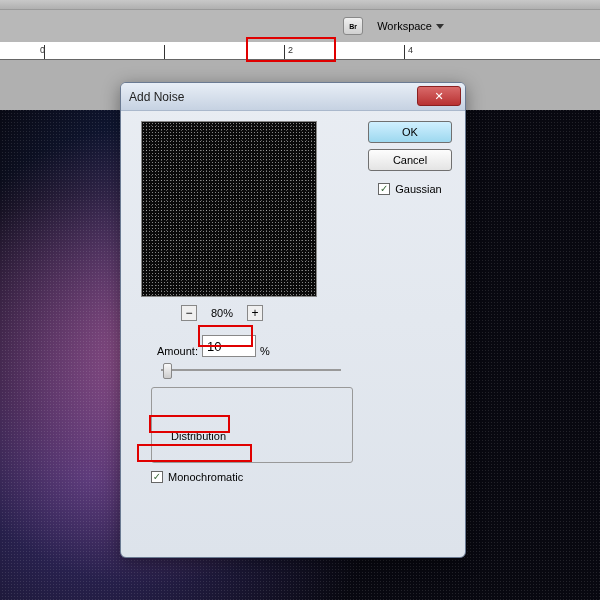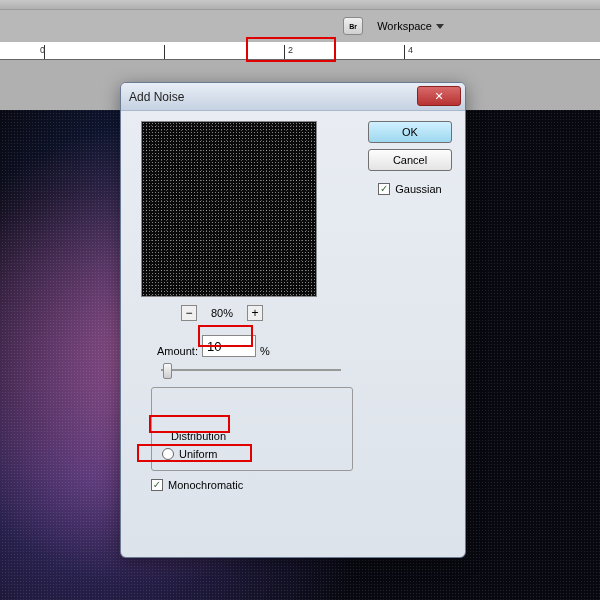--- a/index.html
+++ b/index.html
@@ -129,24 +129,20 @@
       <span>Amount:</span>
       <input class="txt-input" value="10" style="">
       <span>%</span>
     </div>
     <div class="slider-track">
       <div class="slider-thumb"></div>
     </div>
 
     <div class="fieldset">
       <span class="fieldset-title">Distribution</span>
-      <div class="radio-row" style="margin-top:-6px">
-        <div class="radio"></div>
-        <span>Uniform</span>
-      </div>
     </div>
 
     <div class="check-row" style="margin-left:20px">
       <div class="check">✓</div>
       <span>Monochromatic</span>
     </div>
 
     <div class="right-col">
       <div class="btn ok">
         <span>OK</span>

